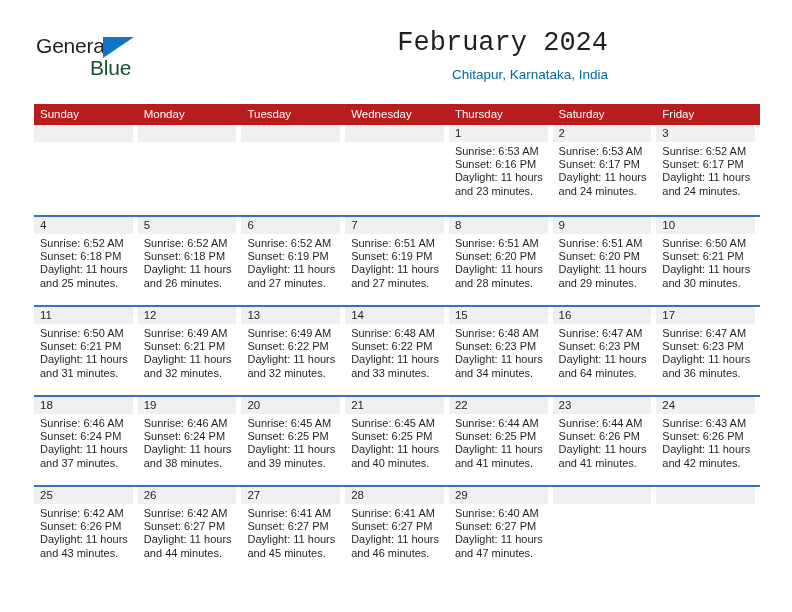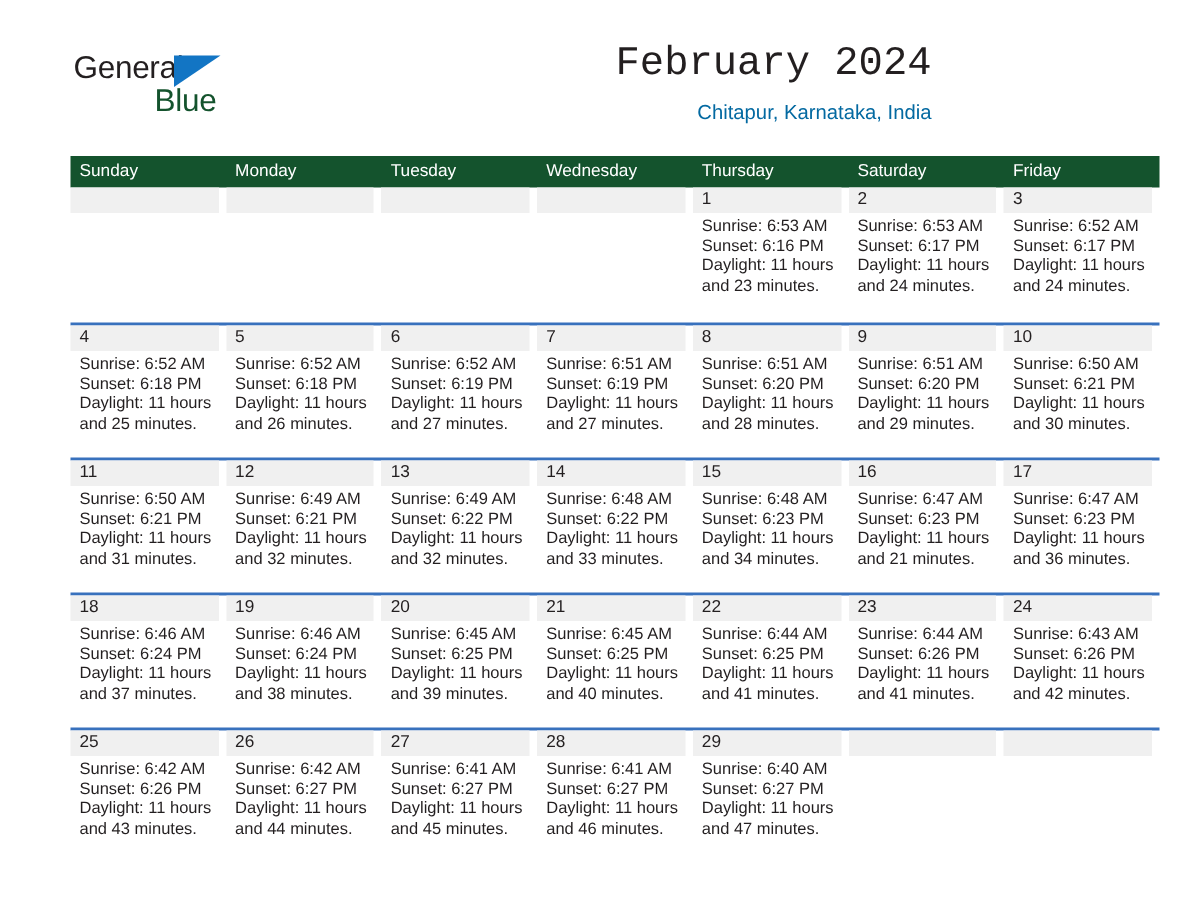--- a/index.html
+++ b/index.html
@@ -12,21 +12,20 @@
     height: 612px;
     font-family: "Liberation Sans", sans-serif;
     color: #231f20;
     overflow: hidden;
   }
   .page {
     position: relative;
     width: 644px;
     height: 612px;
     box-sizing: border-box;
-    margin-left: 13px;
   }
 
   
   .top {
     position: absolute;
     left: 0; right: 0;
     top: 26px;
     height: 70px;
   }
   .logo {
@@ -86,21 +85,21 @@
 
   
   .calendar {
     position: absolute;
     left: 34px;
     top: 104px;
     width: 726px;
   }
   .weekdays {
     display: flex;
-    background: #14532d;
+    background: #b91c1c;
     height: 21px;
   }
   .weekday {
     flex: 1 1 0;
     color: #ffffff;
     font-size: 11.5px;
     line-height: 21px;
     padding-left: 6px;
     box-sizing: border-box;
     white-space: nowrap;
@@ -364,21 +363,21 @@
             </div>
           </div>
           <div class="day">
             <div class="day-num-band">
               <div class="day-num">16</div>
             </div>
             <div class="day-info">
               <div>Sunrise: 6:47 AM</div>
               <div>Sunset: 6:23 PM</div>
               <div>Daylight: 11 hours</div>
-              <div>and 21 minutes.</div>
+              <div>and 64 minutes.</div>
             </div>
           </div>
           <div class="day">
             <div class="day-num-band">
               <div class="day-num">17</div>
             </div>
             <div class="day-info">
               <div>Sunrise: 6:47 AM</div>
               <div>Sunset: 6:23 PM</div>
               <div>Daylight: 11 hours</div>

